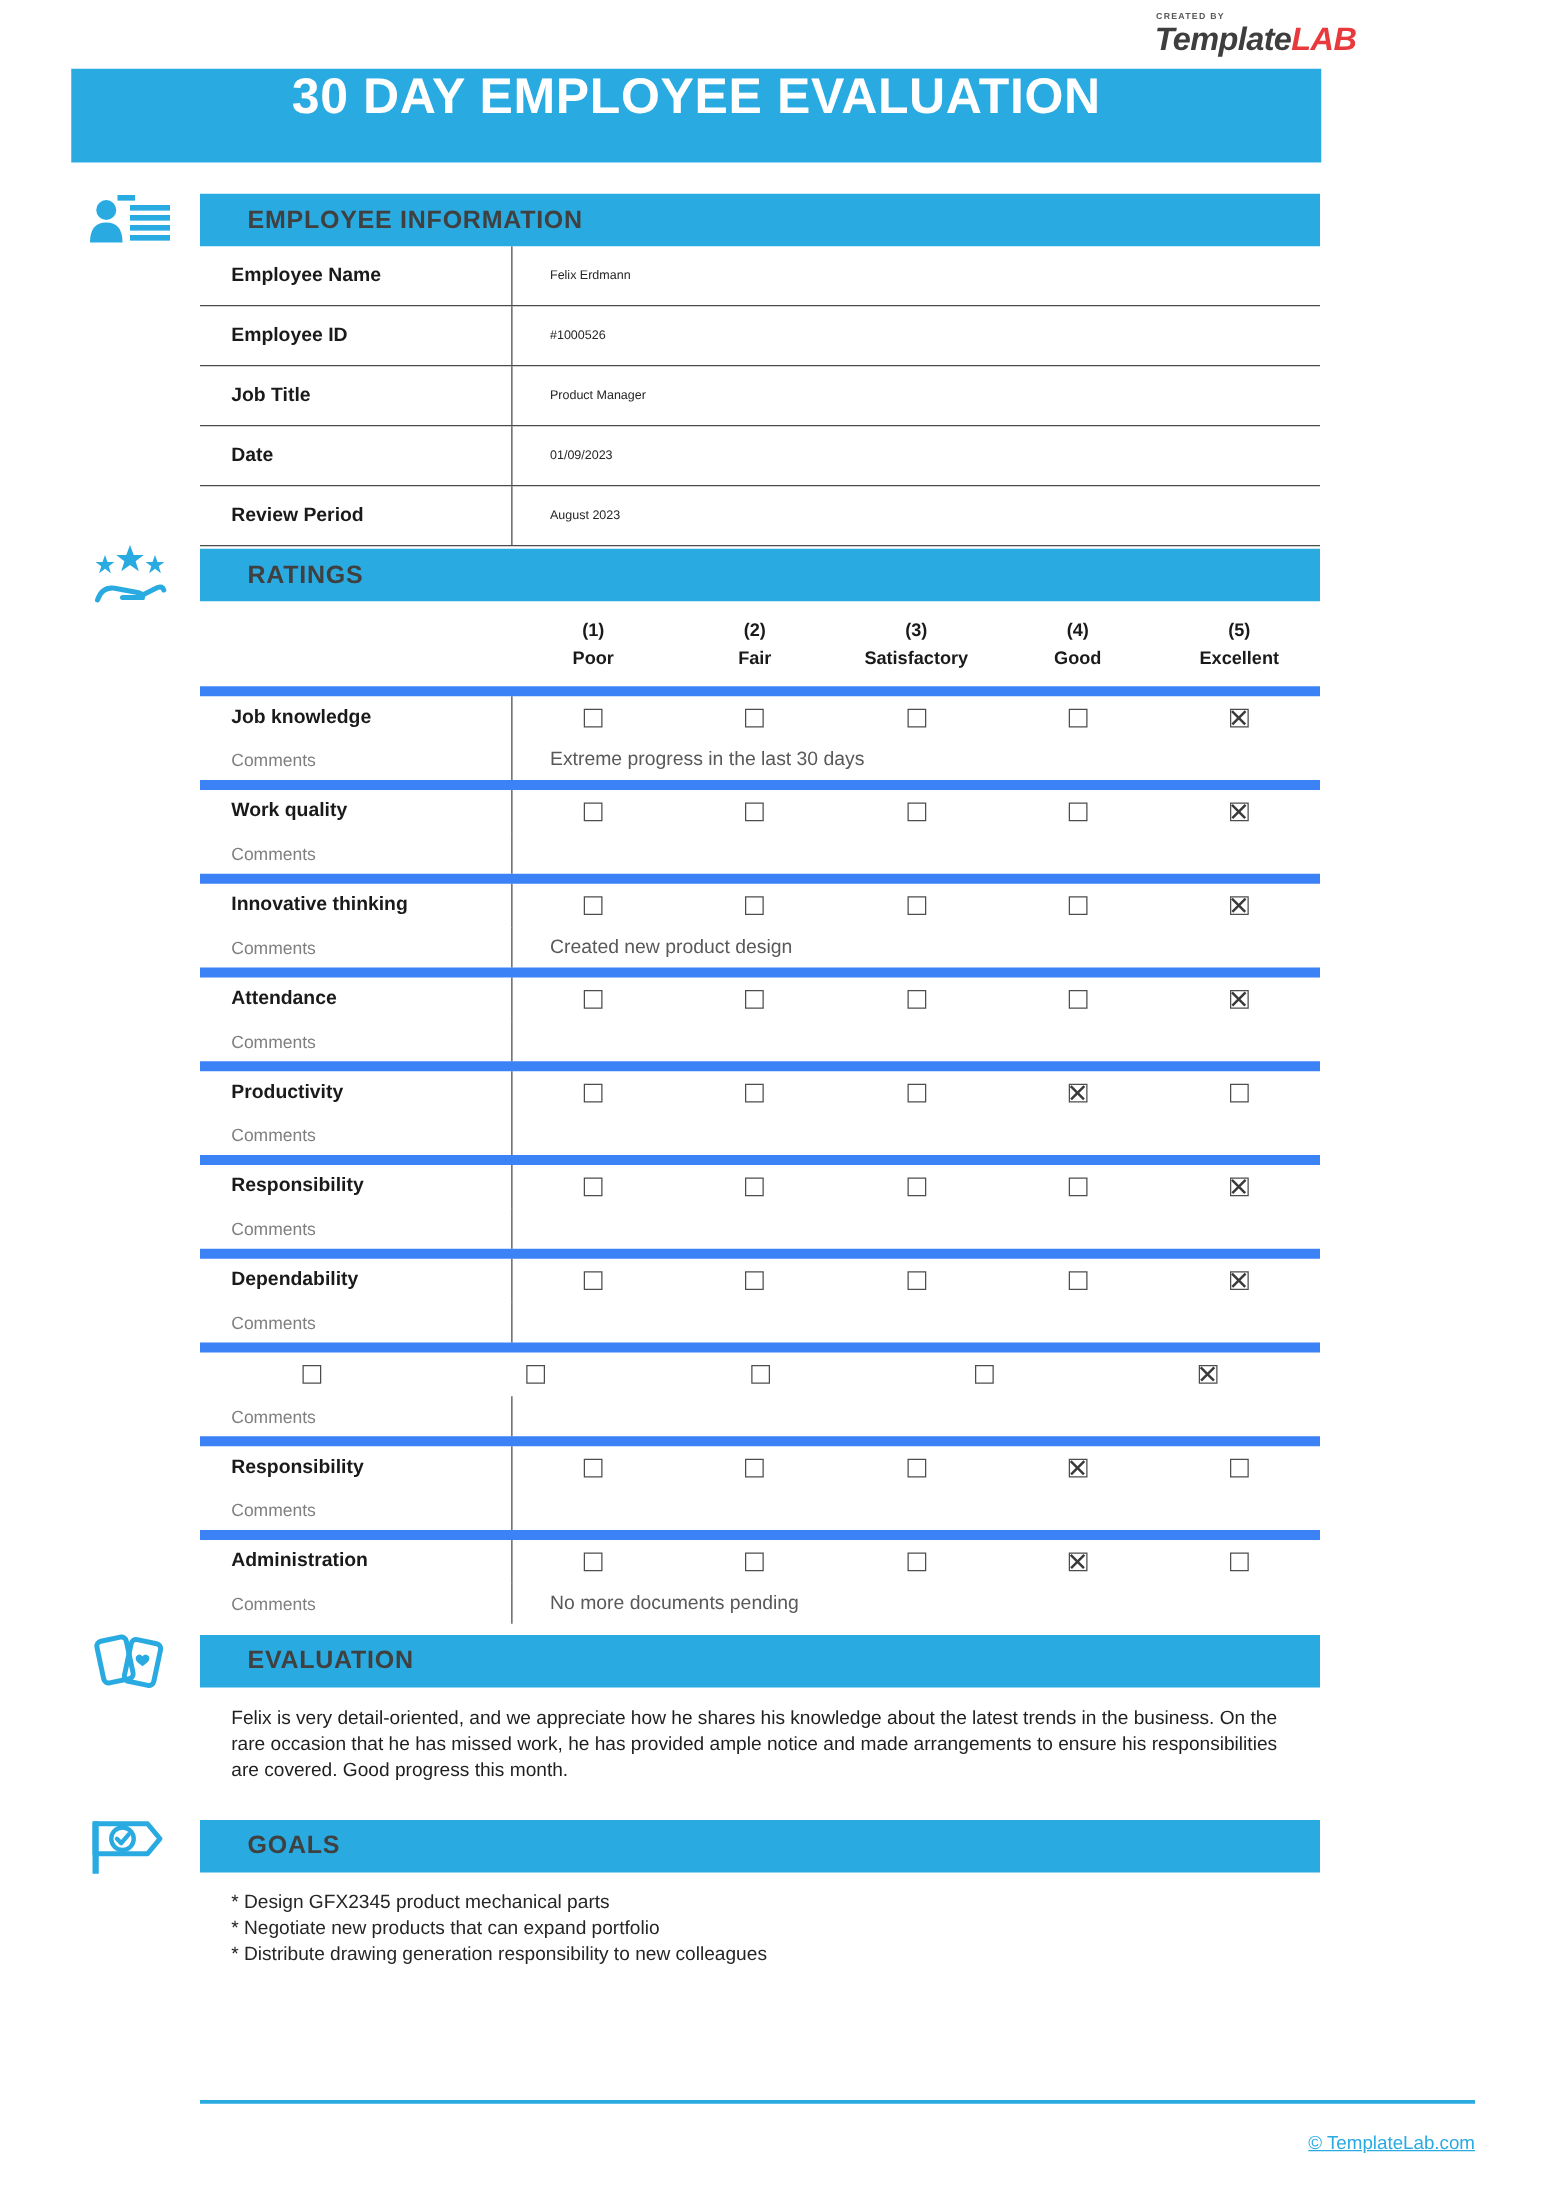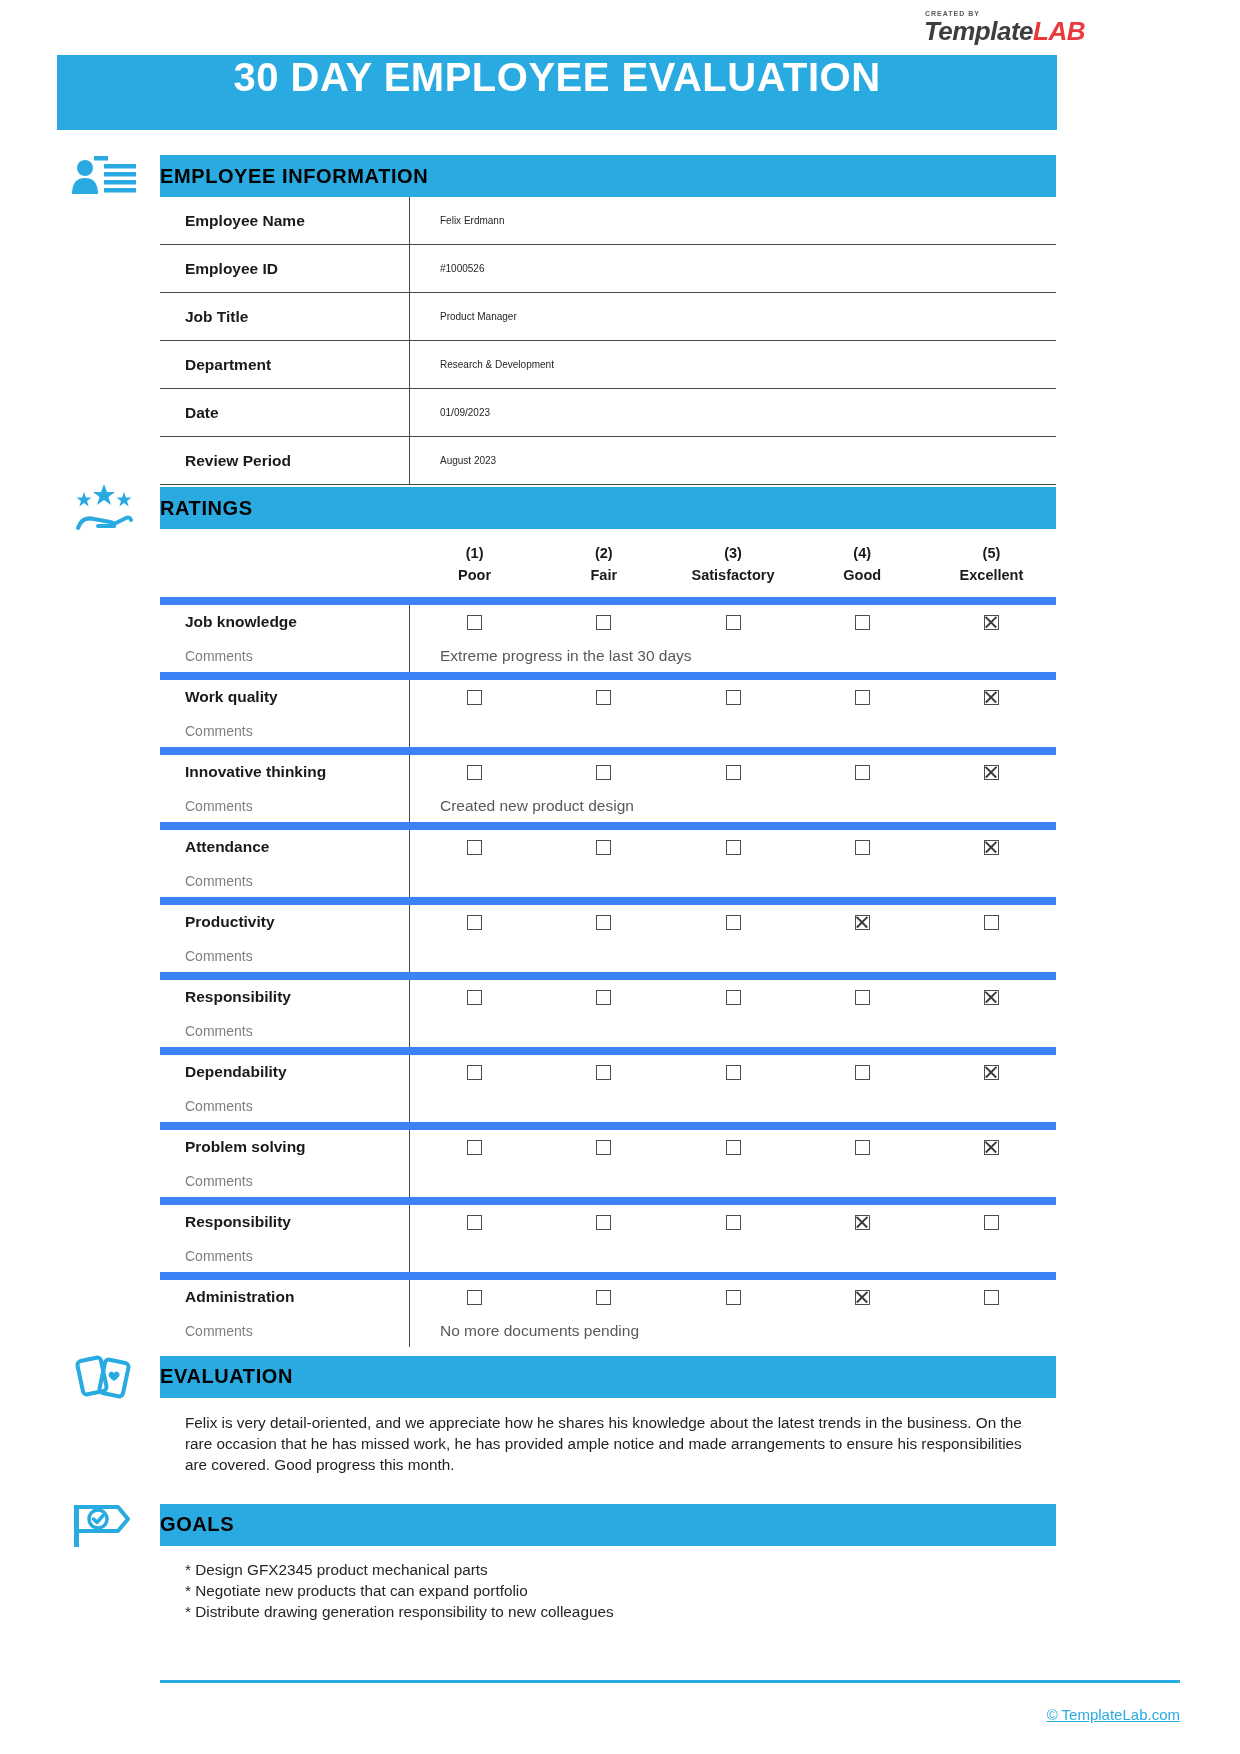--- a/index.html
+++ b/index.html
@@ -20,22 +20,22 @@
   .banner {
     position:absolute; top:55px; left:57px; width:1000px; height:75px;
     background:#29abe2; display:flex; align-items:flex-start; justify-content:center;
   }
   .banner h1 { color:#ffffff; font-size:40px; font-weight:700; letter-spacing:0.5px; white-space:nowrap; }
 
   
   .content { position:absolute; top:155px; left:160px; width:896px; }
 
   .sec-head {
-    position:relative; height:42px; background:#29abe2; color:#000000;
-    display:flex; align-items:center; 
+    position:relative; height:42px; background:#29abe2; color:#404040;
+    display:flex; align-items:center; padding-left:38px;
     font-size:20px; font-weight:700; letter-spacing:0.6px;text-align:right;
   }
   .sec-icon { position:absolute; left:-92px; top:50%; transform:translateY(-50%); width:72px; height:52px; display:flex; align-items:center; justify-content:center; }
   .sec-icon svg { width:100%; height:100%; }
 
   
   .info-table { width:100%; }
   .info-row { display:flex; height:48px; align-items:center; border-bottom:1.5px solid #4a4a4a; }
   .info-label { width:250px; padding-left:25px; font-weight:700; font-size:15.5px; color:#1a1a1a;
                 border-right:1.5px solid #4a4a4a; height:100%; display:flex; align-items:center; }
@@ -113,24 +113,20 @@
         </div>
         <div class="info-row">
           <div class="info-label">Employee ID</div>
           <div class="info-value">#1000526</div>
         </div>
         <div class="info-row">
           <div class="info-label">Job Title</div>
           <div class="info-value">Product Manager</div>
         </div>
         <div class="info-row">
-          <div class="info-label">Department</div>
-          <div class="info-value">Research &amp; Development</div>
-        </div>
-        <div class="info-row">
           <div class="info-label">Date</div>
           <div class="info-value">01/09/2023</div>
         </div>
         <div class="info-row">
           <div class="info-label">Review Period</div>
           <div class="info-value">August 2023</div>
         </div>
       </div>
   </section>
 
@@ -334,21 +330,20 @@
               <div class="cb checked"></div>
             </div>
           </div>
           <div class="comment-row">
             <div class="comment-label">Comments</div>
             <div class="comment-value"></div>
           </div>
         </div>
         <div class="rating-group">
           <div class="crit-row">
-            <div class="crit-label">Problem solving</div>
             <div class="cb-cell">
               <div class="cb"></div>
             </div>
             <div class="cb-cell">
               <div class="cb"></div>
             </div>
             <div class="cb-cell">
               <div class="cb"></div>
             </div>
             <div class="cb-cell">

